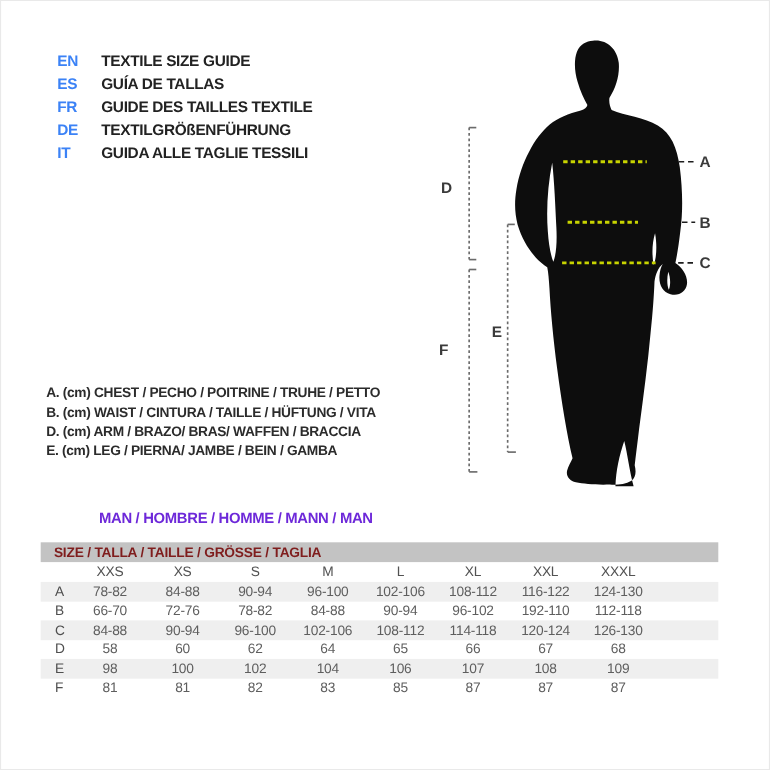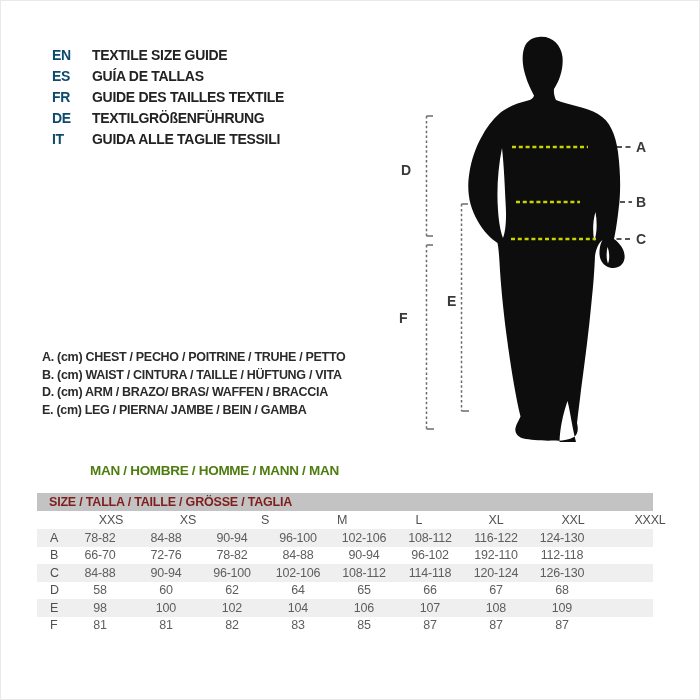--- a/index.html
+++ b/index.html
@@ -5,36 +5,36 @@
   html,body{margin:0;padding:0;background:#fff;}
   #page{
     position:relative;width:700px;height:700px;background:#fff;overflow:hidden;
     box-shadow:inset 0 0 0 1px #e9e9e9;
     font-family:"Liberation Sans",sans-serif;
     -webkit-font-smoothing:antialiased;
   }
   
   .lang-list{position:absolute;left:52px;top:45px;}
   .lang-row{display:flex;height:21px;line-height:21px;}
-  .lang-code{width:40px;font-size:14px;font-weight:bold;color:#0c4a6e;letter-spacing:-.3px;}
+  .lang-code{width:40px;font-size:14px;font-weight:bold;color:#3b82f6;letter-spacing:-.3px;}
   .lang-title{font-size:14px;font-weight:bold;color:#222;letter-spacing:-.3px;white-space:nowrap;}
   
   svg.figure{position:absolute;left:0;top:0;}
   
   .marker{position:absolute;font-size:14px;font-weight:bold;color:#3a3a3a;line-height:14px;}
   
   .legend{position:absolute;left:42px;top:349px;}
   .legend-row{height:17.7px;line-height:17.7px;font-size:12.5px;font-weight:bold;color:#2b2b2b;letter-spacing:-.3px;white-space:nowrap;}
-  .category-line{position:absolute;left:49px;top:463px;font-size:13.5px;font-weight:bold;color:#4d7c0f;letter-spacing:-.3px;padding-left:41px;}
+  .category-line{position:absolute;left:49px;top:463px;font-size:13.5px;font-weight:bold;color:#6d28d9;letter-spacing:-.3px;padding-left:41px;}
   
   .size-table{position:absolute;left:37px;top:493px;width:616px;}
   .size-table-header{height:18px;line-height:18px;background:var(--header-bg,#c3c3c3);
     padding-left:12px;font-size:12.5px;font-weight:bold;color:#7f1d1d;letter-spacing:-.2px;box-sizing:border-box;}
   .grid-row{display:grid;grid-template-columns:30px repeat(8,66px) 1fr;height:17.5px;align-items:center;}
-  .grid-row.cols{height:18px;gap:11px;}
+  .grid-row.cols{height:18px;}
   .grid-row.alt{background:var(--row-alt-bg,#efefef);}
   .cell{font-size:12.5px;color:#5e5e5e;text-align:center;letter-spacing:-.2px;}
   .cell.col-head{color:#525252;}
   .cell.row-label{text-align:left;padding-left:13px;color:#4f4f4f;}
 </style>
 </head>
 <body>
 
 <div id="page" style="--header-bg: #c3c3c3; --row-alt-bg: #efefef;">
 

